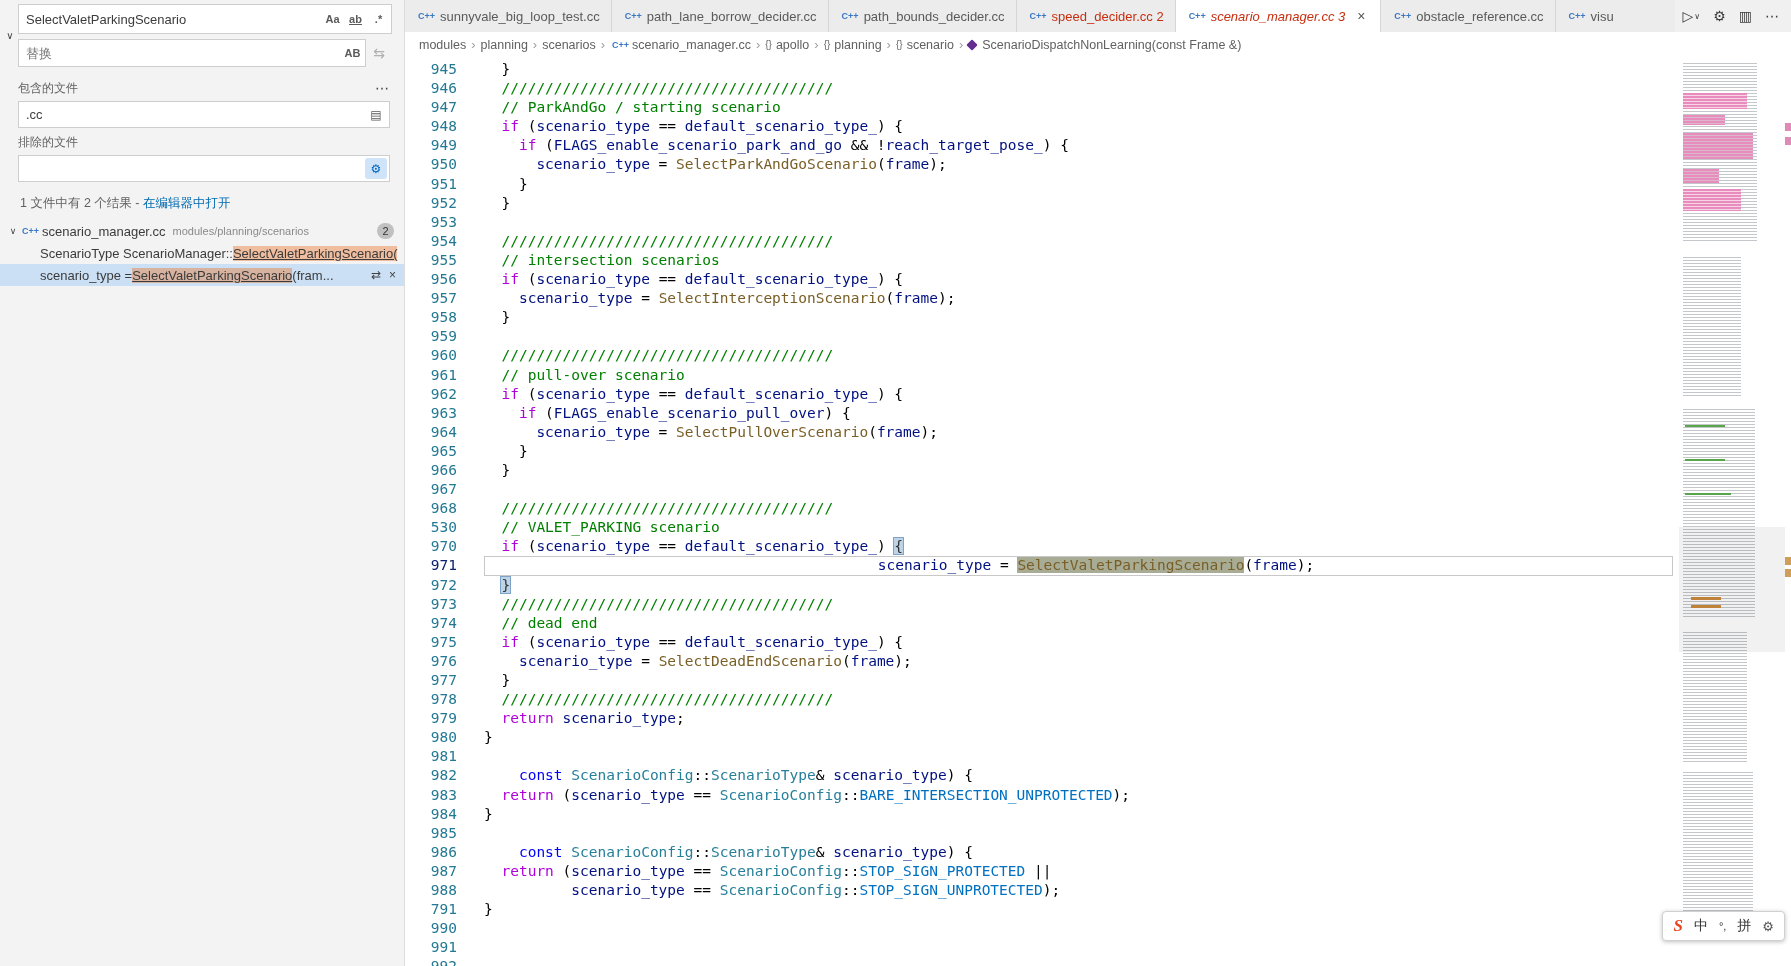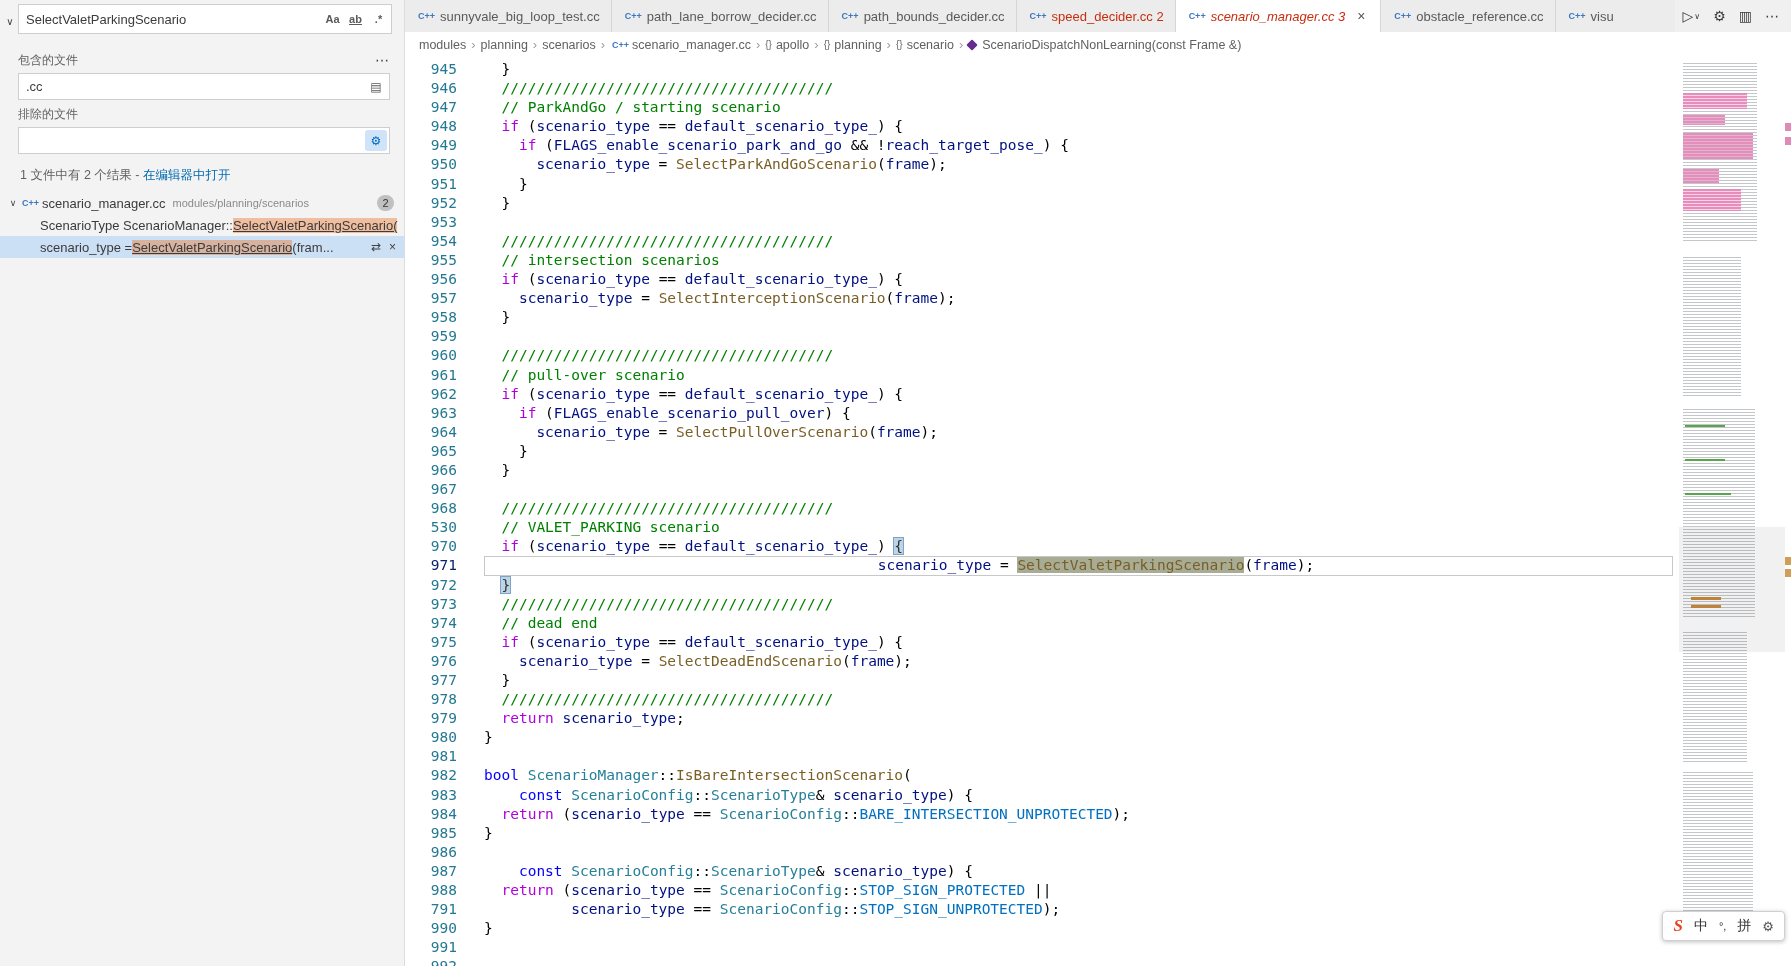--- a/index.html
+++ b/index.html
@@ -125,20 +125,27 @@
   <aside class="sidebar">
 
     <div class="search-grid">
       <div class="toggle-col">∨</div>
       <div class="fields-col">
         <div class="inputbox searchbox">
           <input type="text" value="SelectValetParkingScenario" style="">
           <span class="opt">Aa</span>
           <span class="opt uline">ab</span>
           <span class="opt">.*</span>
+        </div>
+        <div class="replace-row">
+          <div class="inputbox replacebox">
+            <input type="text" placeholder="替换" style="">
+            <span class="opt">AB</span>
+          </div>
+          <span class="replace-all-btn">⇆</span>
         </div>
       </div>
     </div>
 
     <div class="filters">
       <div class="flabel">
         <span>包含的文件</span>
         <span class="hicon">⋯</span>
       </div>
       <div class="inputbox filter-input">
@@ -348,21 +355,20 @@
           <div class="crow"><span class="seg-n">  </span><span class="seg-m">}</span></div>
           <div class="crow"><span class="seg-c">  //////////////////////////////////////</span></div>
           <div class="crow"><span class="seg-c">  // dead end</span></div>
           <div class="crow"><span class="seg-n">  </span><span class="seg-k">if</span><span class="seg-n"> (</span><span class="seg-v">scenario_type</span><span class="seg-n"> == </span><span class="seg-v">default_scenario_type_</span><span class="seg-n">) {</span></div>
           <div class="crow"><span class="seg-n">    </span><span class="seg-v">scenario_type</span><span class="seg-n"> = </span><span class="seg-f">SelectDeadEndScenario</span><span class="seg-n">(</span><span class="seg-v">frame</span><span class="seg-n">);</span></div>
           <div class="crow"><span class="seg-n">  }</span></div>
           <div class="crow"><span class="seg-c">  //////////////////////////////////////</span></div>
           <div class="crow"><span class="seg-n">  </span><span class="seg-k">return</span><span class="seg-n"> </span><span class="seg-v">scenario_type</span><span class="seg-n">;</span></div>
           <div class="crow"><span class="seg-n">}</span></div>
           <div class="crow"></div>
-          <div class="crow"><span class="seg-t">bool</span><span class="seg-n"> </span><span class="seg-cls">ScenarioManager</span><span class="seg-n">::</span><span class="seg-f">IsBareIntersectionScenario</span><span class="seg-n">(</span></div>
           <div class="crow"><span class="seg-n">    </span><span class="seg-t">const</span><span class="seg-n"> </span><span class="seg-cls">ScenarioConfig</span><span class="seg-n">::</span><span class="seg-cls">ScenarioType</span><span class="seg-n">&amp; </span><span class="seg-v">scenario_type</span><span class="seg-n">) {</span></div>
           <div class="crow"><span class="seg-n">  </span><span class="seg-k">return</span><span class="seg-n"> (</span><span class="seg-v">scenario_type</span><span class="seg-n"> == </span><span class="seg-cls">ScenarioConfig</span><span class="seg-n">::</span><span class="seg-e">BARE_INTERSECTION_UNPROTECTED</span><span class="seg-n">);</span></div>
           <div class="crow"><span class="seg-n">}</span></div>
           <div class="crow"></div>
           <div class="crow"><span class="seg-n">    </span><span class="seg-t">const</span><span class="seg-n"> </span><span class="seg-cls">ScenarioConfig</span><span class="seg-n">::</span><span class="seg-cls">ScenarioType</span><span class="seg-n">&amp; </span><span class="seg-v">scenario_type</span><span class="seg-n">) {</span></div>
           <div class="crow"><span class="seg-n">  </span><span class="seg-k">return</span><span class="seg-n"> (</span><span class="seg-v">scenario_type</span><span class="seg-n"> == </span><span class="seg-cls">ScenarioConfig</span><span class="seg-n">::</span><span class="seg-e">STOP_SIGN_PROTECTED</span><span class="seg-n"> ||</span></div>
           <div class="crow"><span class="seg-n">          </span><span class="seg-v">scenario_type</span><span class="seg-n"> == </span><span class="seg-cls">ScenarioConfig</span><span class="seg-n">::</span><span class="seg-e">STOP_SIGN_UNPROTECTED</span><span class="seg-n">);</span></div>
           <div class="crow"><span class="seg-n">}</span></div>
           <div class="crow"></div>
         </div>

